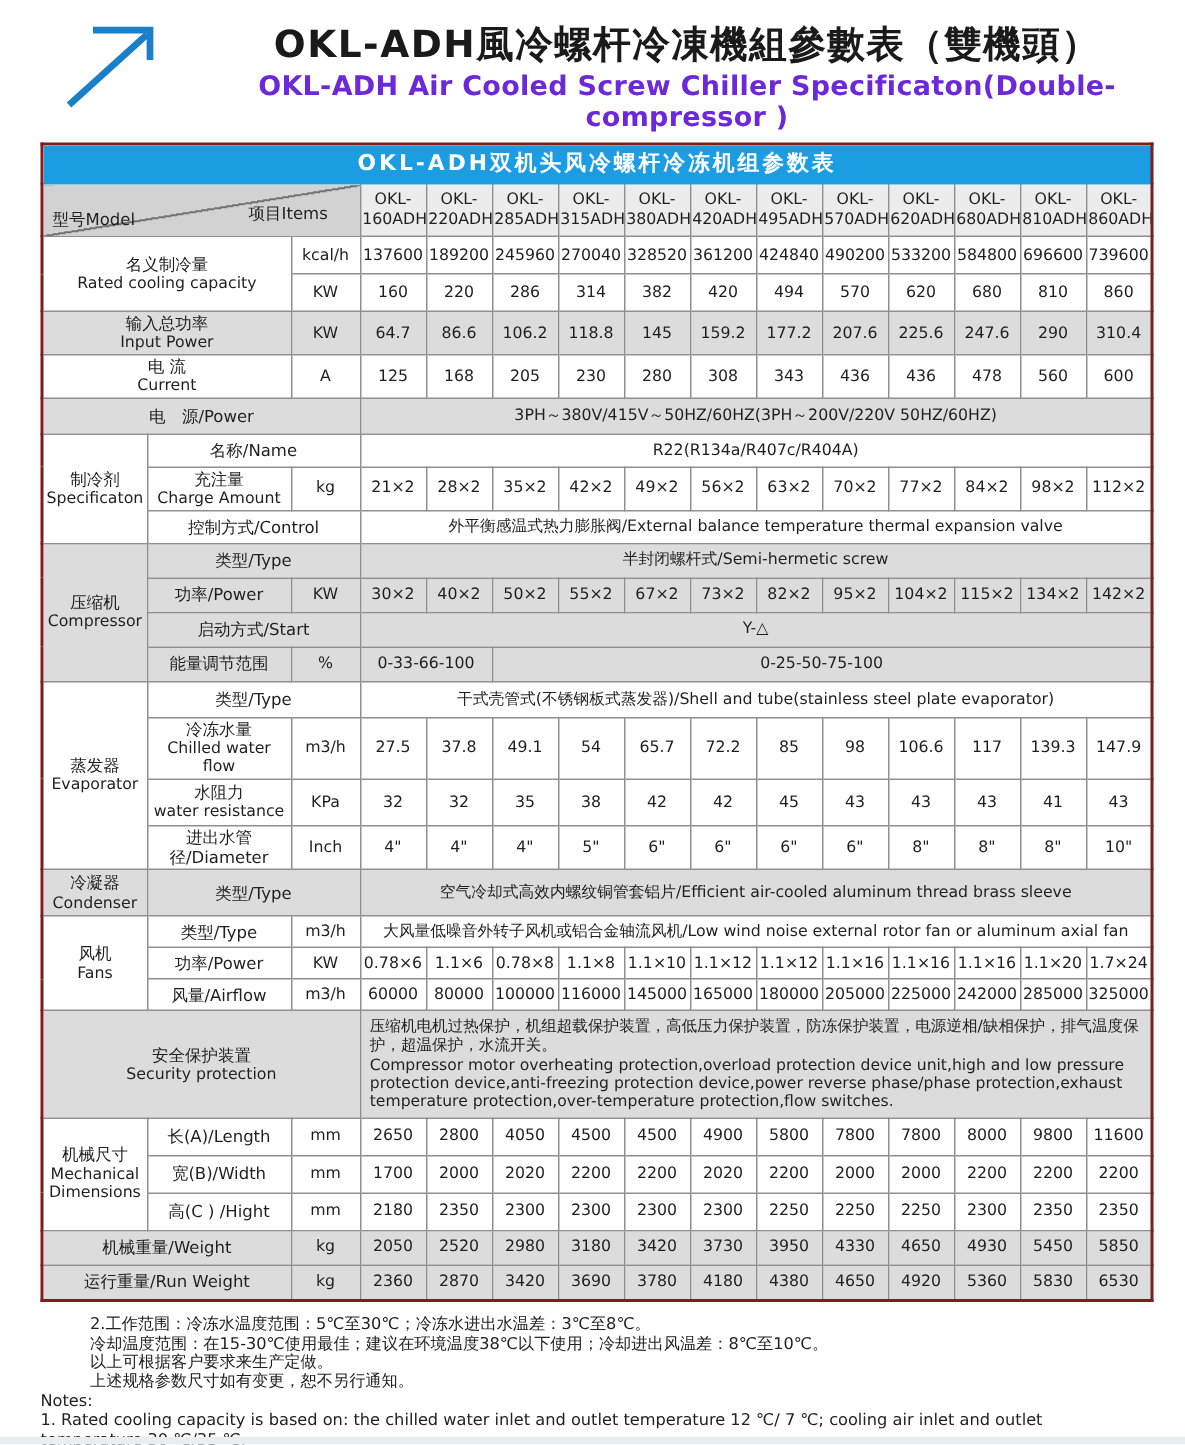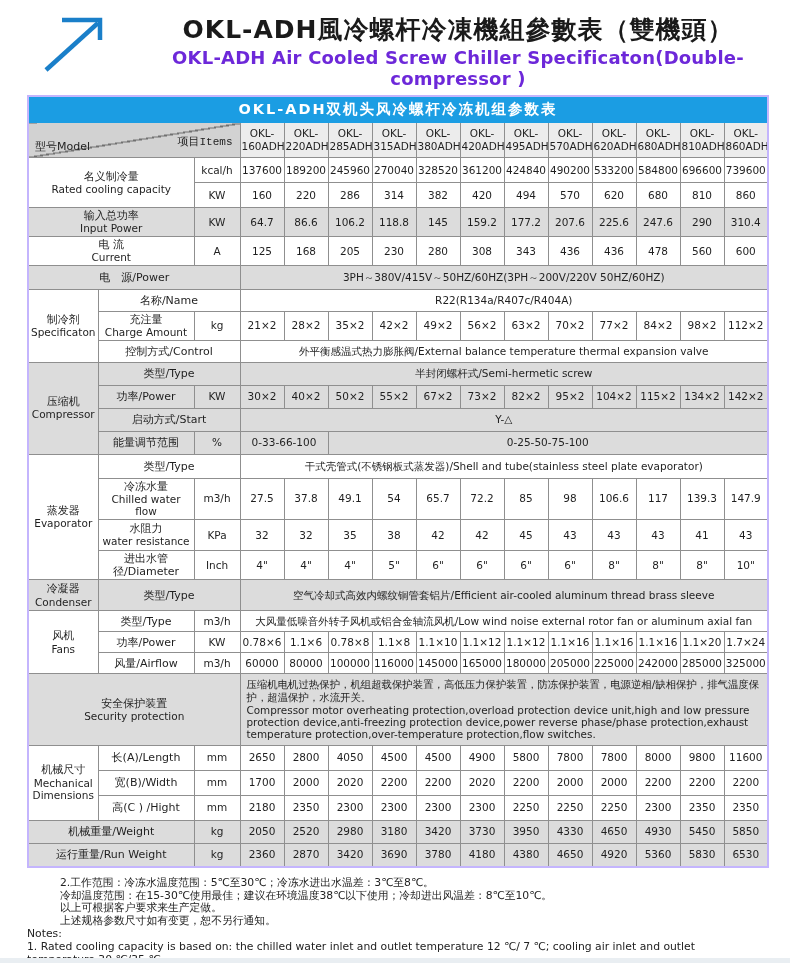--- a/index.html
+++ b/index.html
@@ -8,34 +8,34 @@
 
   
   .hdr{display:flex;align-items:flex-start;padding:10px 0 0 36px;text-align:center;}
   .logo{width:80px;height:66px;flex:0 0 auto;}
   .titles{margin-left:10px;padding-top:4px;}
   .title-zh{font-size:25px;font-weight:700;color:#1a1a1a;letter-spacing:1px;line-height:1.25;}
   .title-en{font-size:18px;font-weight:700;color:#6d28d9;margin-top:2px;letter-spacing:.2px;}
 
   
   .tblwrap{margin:6px 22px 0 27px;}
-  table{border-collapse:collapse;table-layout:fixed;width:741px;border:2px solid #c4b5fd;}
+  table{border-collapse:collapse;table-layout:fixed;width:741px;border:2px solid #7f1d1d;}
   td{border:1px solid #8f8f8f;text-align:center;vertical-align:middle;
      font-size:10.5px;color:#1f1f1f;padding:1px 1px;line-height:1.2;overflow:hidden;}
   .caption{background:#1b9de3;color:#fff;font-size:14.5px;font-weight:700;
            letter-spacing:2px;height:23px;border:1px solid #1b9de3;}
   tr.hb td{border-top:1.6px solid #404040;}
   tr.g td{background:#dcdcdc;}
   .v{background:#fff;}
   tr.g .v{background:#dcdcdc;}
   .model{background:#ececec;font-size:10.5px;line-height:1.25;}
   .corner{background:#d2d2d2;position:relative;padding:0;
           background-image:linear-gradient(to bottom right,rgba(0,0,0,0) calc(50% - .7px),#707070 calc(50% - .7px),#707070 calc(50% + .7px),rgba(0,0,0,0) calc(50% + .7px));}
   .c-model{position:absolute;left:6px;bottom:4px;font-size:11px;}
-  .c-items{position:absolute;right:7px;top:38%;font-size:11px;font-family:Liberation Mono, monospace;}
+  .c-items{position:absolute;right:21px;top:38%;font-size:11px;}
   .lbl{font-size:11px;}
   .lbl .en{font-size:10.5px;}
   .sec{font-size:11px;}
   .sec .en{font-size:10.5px;}
   .unit{font-size:10.5px;}
   .sec-text{text-align:left;padding:3px 6px;font-size:10.4px;line-height:1.18;}
   .sec-text div{margin:1px 0;} tr.h32 td{height:32px;} tr.h22 td{height:22px;}
   tr.h25 td{height:25px;} tr.h21 td{height:21px;} tr.h19 td{height:19px;}
   tr.h20 td{height:20px;} tr.h28 td{height:28px;} tr.h64 td{height:64px;}
   tr.h18 td{height:18px;}

